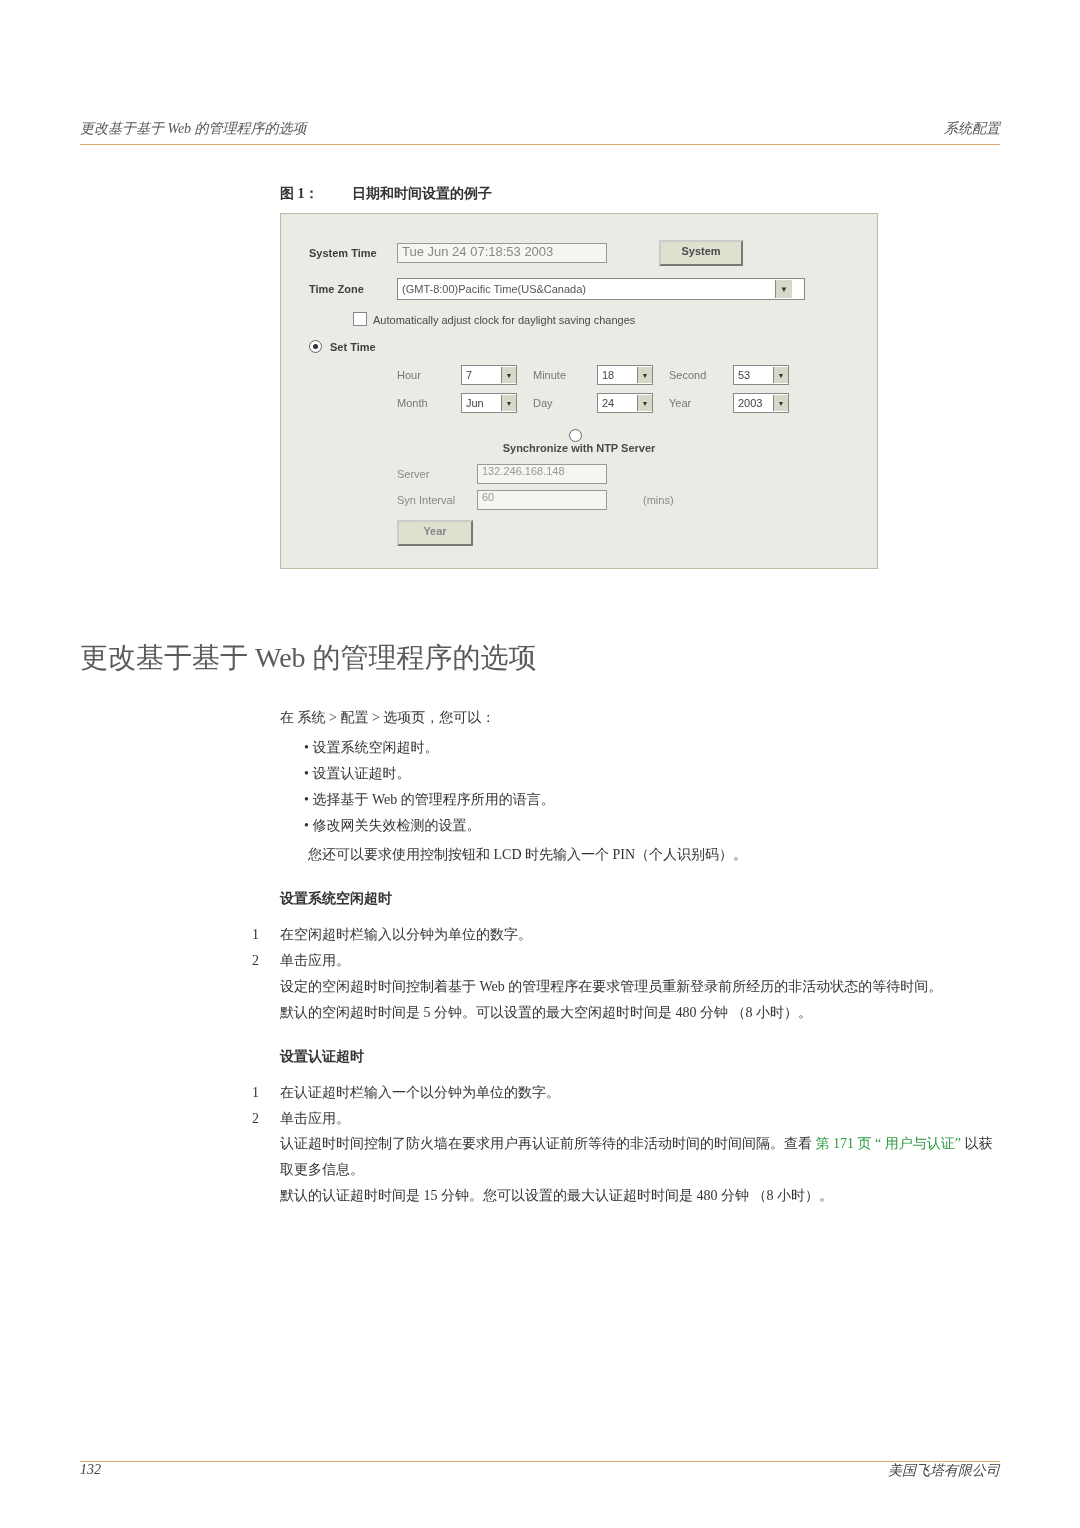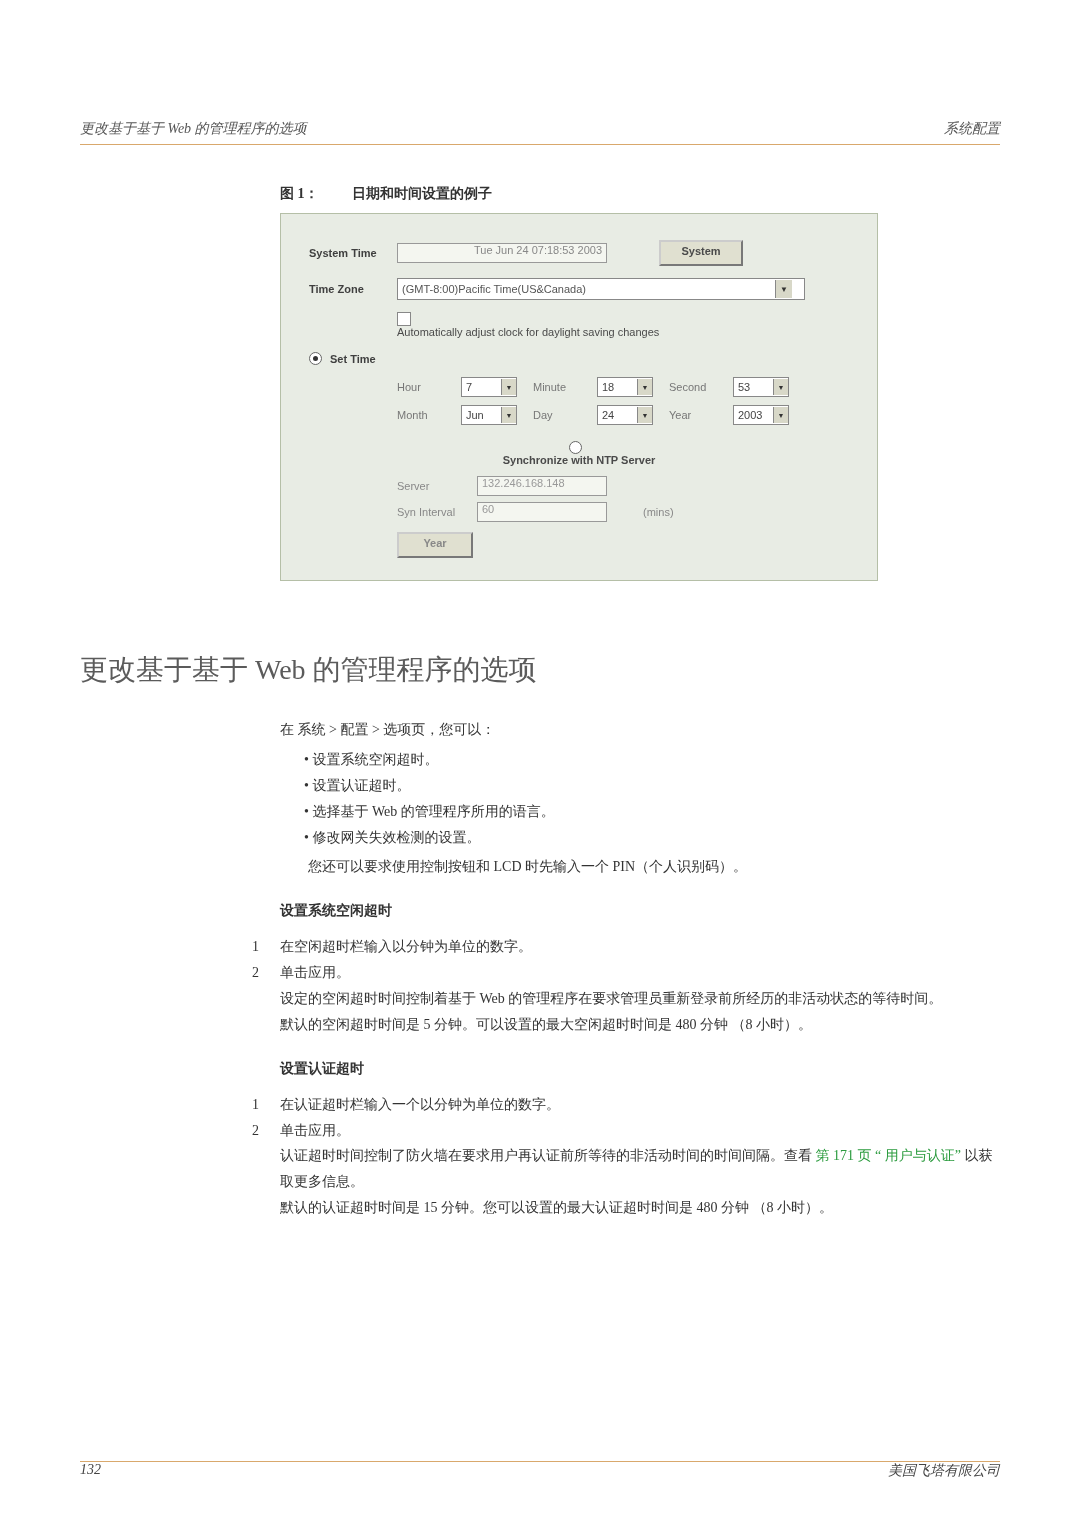--- a/index.html
+++ b/index.html
@@ -45,28 +45,27 @@
     color: #4a4a4a;
   }
   .row { display: flex; align-items: center; margin-bottom: 12px; }
   .row-label {
     width: 88px;
     font-weight: bold;
     color: #3f3f3f;
   }
   .sys-time-input {
     font-family: Verdana, Arial, sans-serif;
-    font-size: 11px;
+    font-size: 13px;
     width: 200px;
     height: 18px;
     border: 1px solid #999;
     background: #f4f6f0;
     color: #888;
     padding: 0 4px;
-    text-align: right;
   }
   .refresh-btn {
     margin-left: 52px;
     width: 80px;
     height: 22px;
     border: 2px outset #ccc;
     background: #e0e0d0;
     font-weight: bold;
     font-size: 11px;
     font-family: Verdana, Arial, sans-serif;
@@ -90,21 +89,21 @@
     width: 16px;
     height: 18px;
     background: #d8d8c8;
     border-left: 1px solid #888;
     display: flex;
     align-items: center;
     justify-content: center;
     font-size: 8px;
     color: #333;
   }
-  .sub-row { margin-left: 88px; margin-bottom: 14px; display:flex; align-items:flex-start;flex-direction:column; }
+  .sub-row { margin-left: 44px; margin-bottom: 14px; display:flex; align-items:flex-end; }
   .chk {
     width: 12px; height: 12px; border:1px solid #888; background:#fff; margin-right:6px;
   }
   .radio {
     width: 11px; height: 11px; border-radius:50%; border:1px solid #666; background:#fff;
     margin-right: 8px; display:inline-flex; align-items:center; justify-content:center;
   }
   .radio.selected::after {
     content:""; width:5px; height:5px; border-radius:50%; background:#333;
   }

